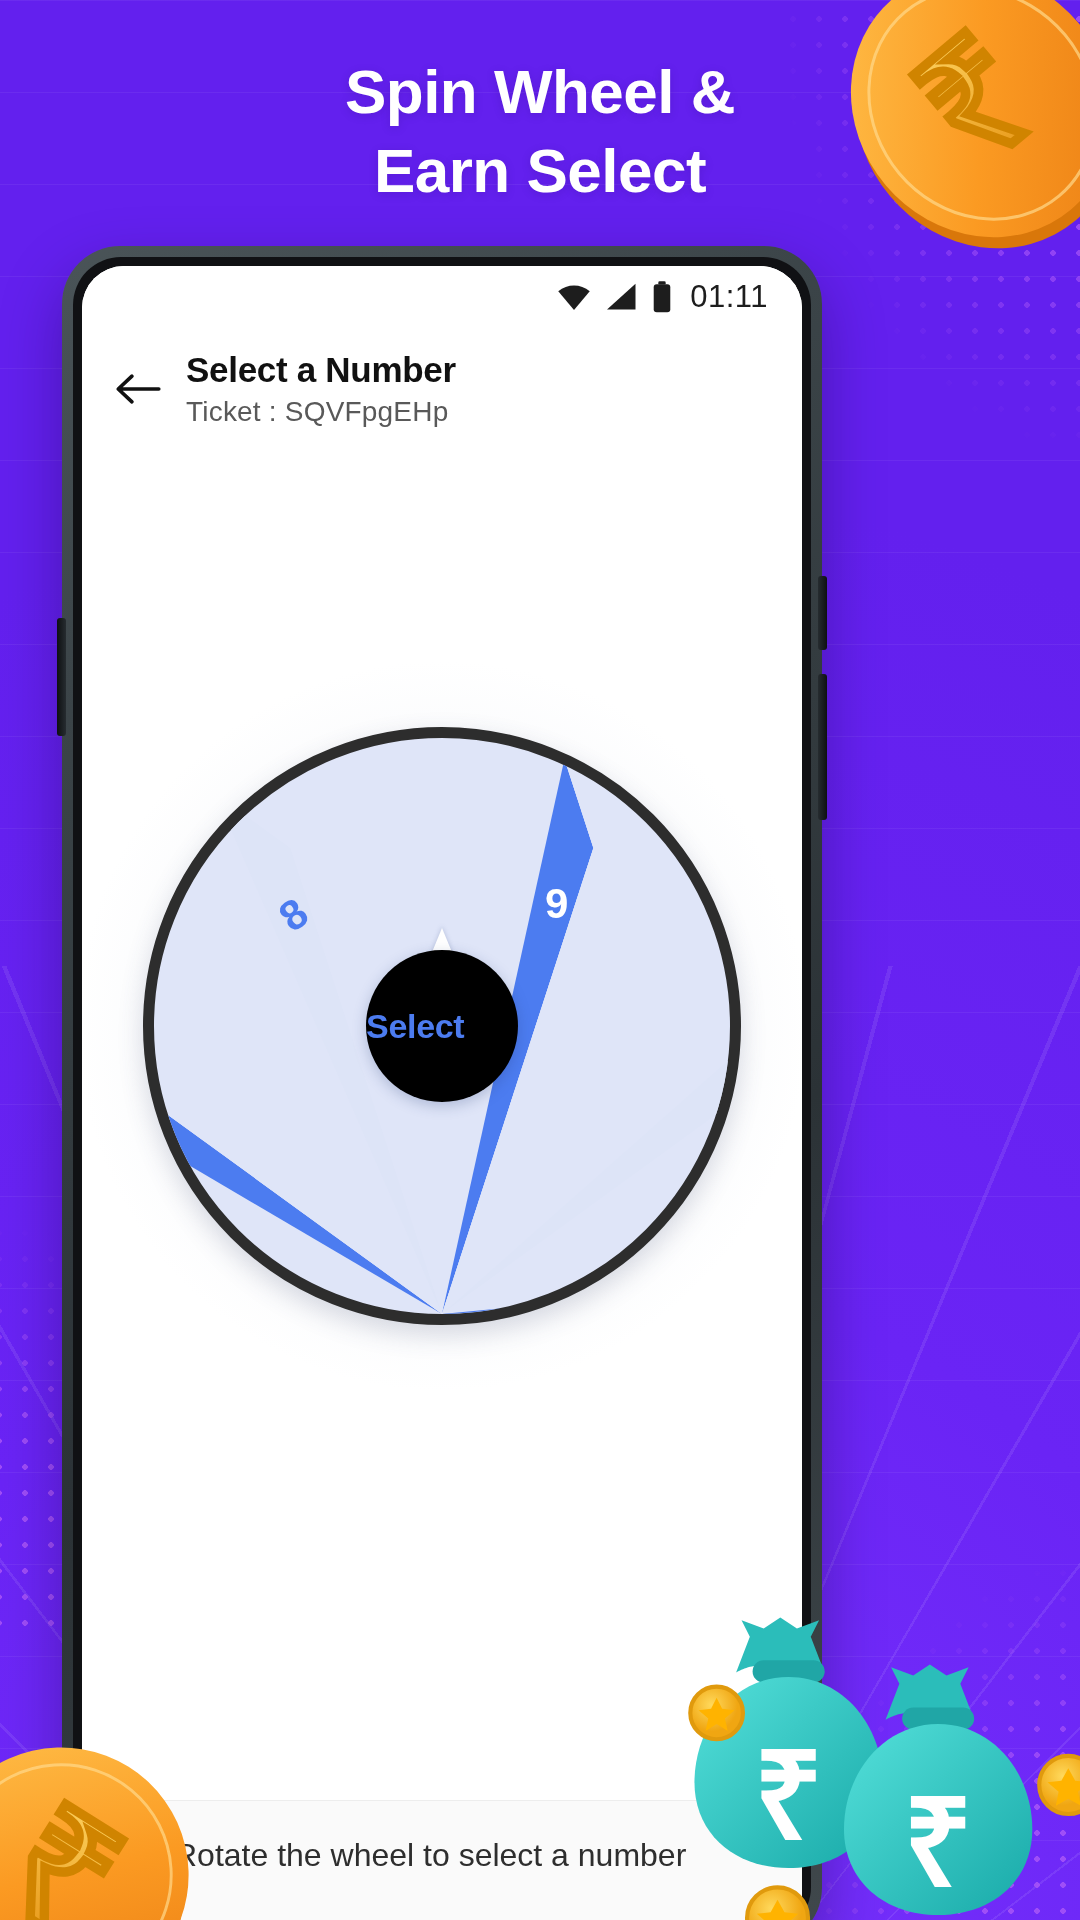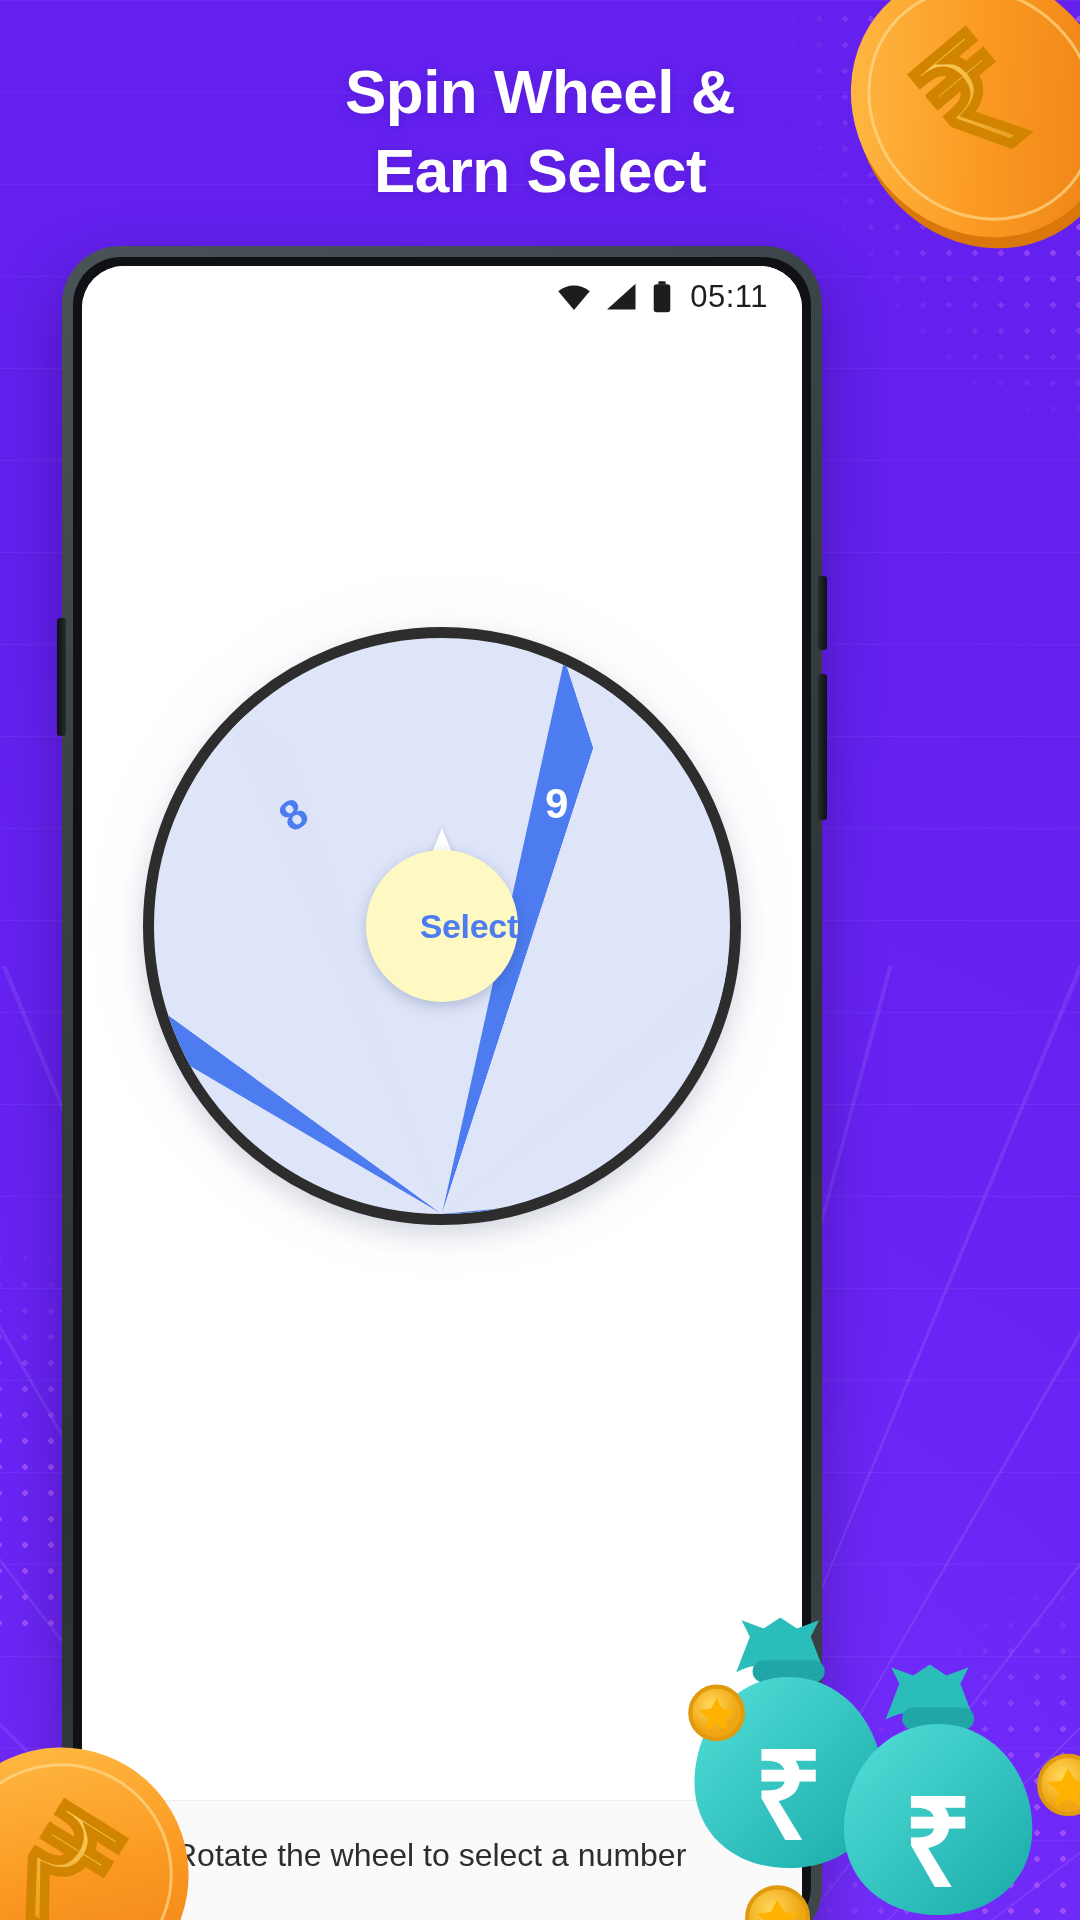--- a/index.html
+++ b/index.html
@@ -131,21 +131,21 @@
   #wheel .seg .num{
     position:absolute; right:14%; bottom:2%;
     font-size:42px; font-weight:bold;
     transform:rotate(-90deg);
     transform-origin:center;
     white-space:nowrap;
   }
   #hub{
     position:absolute; left:50%; top:50%; transform:translate(-50%,-50%);
     width:152px; height:152px; border-radius:50%;
-    background:#fef9c3; display:flex; align-items:center; justify-content:flex-end;
+    background:#000000; display:flex; align-items:center; justify-content:flex-start;
     box-shadow:0 4px 14px rgba(40,60,120,.26);
     z-index:4;
   }
   #hub span{ font-size:34px; font-weight:bold; color:#4c7cf0; letter-spacing:-.3px;}
   #pointer{
     position:absolute; left:50%; top:50%; transform:translate(-50%,-100%);
     margin-top:-52px;
     width:0; height:0;
     border-left:19px solid transparent; border-right:19px solid transparent;
     border-bottom:46px solid #ffffff;
@@ -199,23 +199,32 @@
         <svg class="ic" width="36" height="30" viewBox="0 0 24 20">
           <path d="M1.5 6.2C4.6 3.6 8.2 2.3 12 2.3s7.4 1.3 10.5 3.9L12 18.6 1.5 6.2z" fill="#1d1d1d"></path>
         </svg>
         <svg class="ic" width="34" height="30" viewBox="0 0 22 20">
           <path d="M1 18.4h19V1.2L1 18.4z" fill="#1d1d1d"></path>
         </svg>
         <svg class="ic" width="20" height="32" viewBox="0 0 14 22">
           <rect x="4.4" y="0" width="5.2" height="2.3" rx="1" fill="#1d1d1d"></rect>
           <rect x="1.2" y="2" width="11.6" height="19.6" rx="2.1" fill="#1d1d1d"></rect>
         </svg>
-        <span class="clock">05:11</span>
+        <span class="clock">01:11</span>
       </div>
 
+      <div id="appbar">
+        <svg width="52" height="44" viewBox="0 0 30 24">
+          <path d="M11.5 4.6 3.6 12l7.9 7.4M3.9 12H27" fill="none" stroke="#111" stroke-width="2.1" stroke-linecap="round" stroke-linejoin="round"></path>
+        </svg>
+        <div class="texts">
+          <div id="page-title">Select a Number</div>
+          <div id="ticket-line">Ticket :  SQVFpgEHp</div>
+        </div>
+      </div>
 
       <div id="stage">
         <div id="wheel-halo"></div>
 
         <div id="wheel-wrap">
           <div id="wheel">
               <div class="seg" style="background: rgb(76, 124, 240); transform: rotate(-18deg) skewY(-54deg);">
                 <div class="num" style="color: rgb(255, 255, 255); transform: skewY(54deg) rotate(18deg);">9</div>
               </div>
               <div class="seg" style="background: rgb(221, 228, 247); transform: rotate(18deg) skewY(-54deg);">

